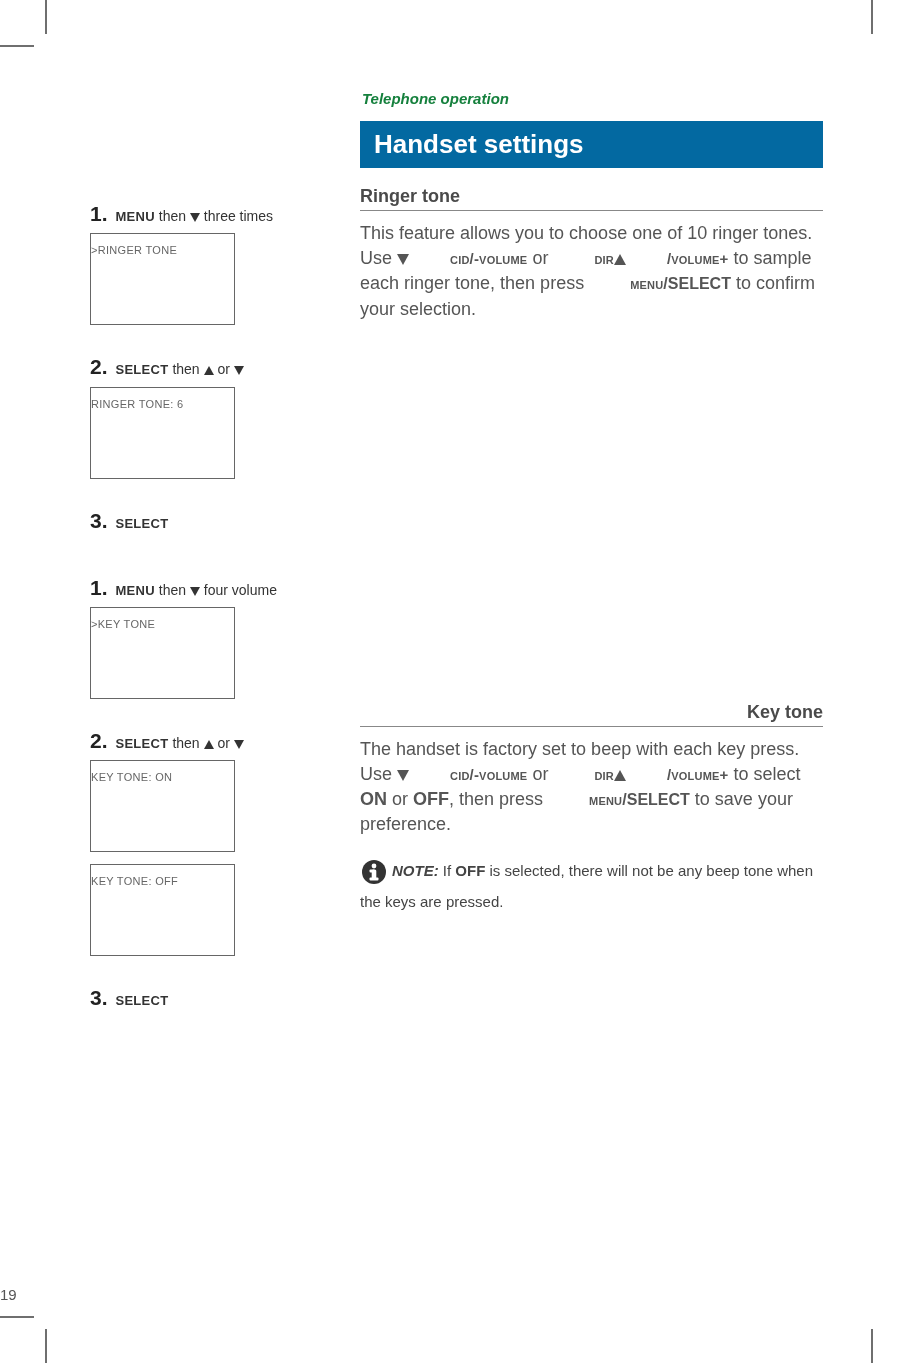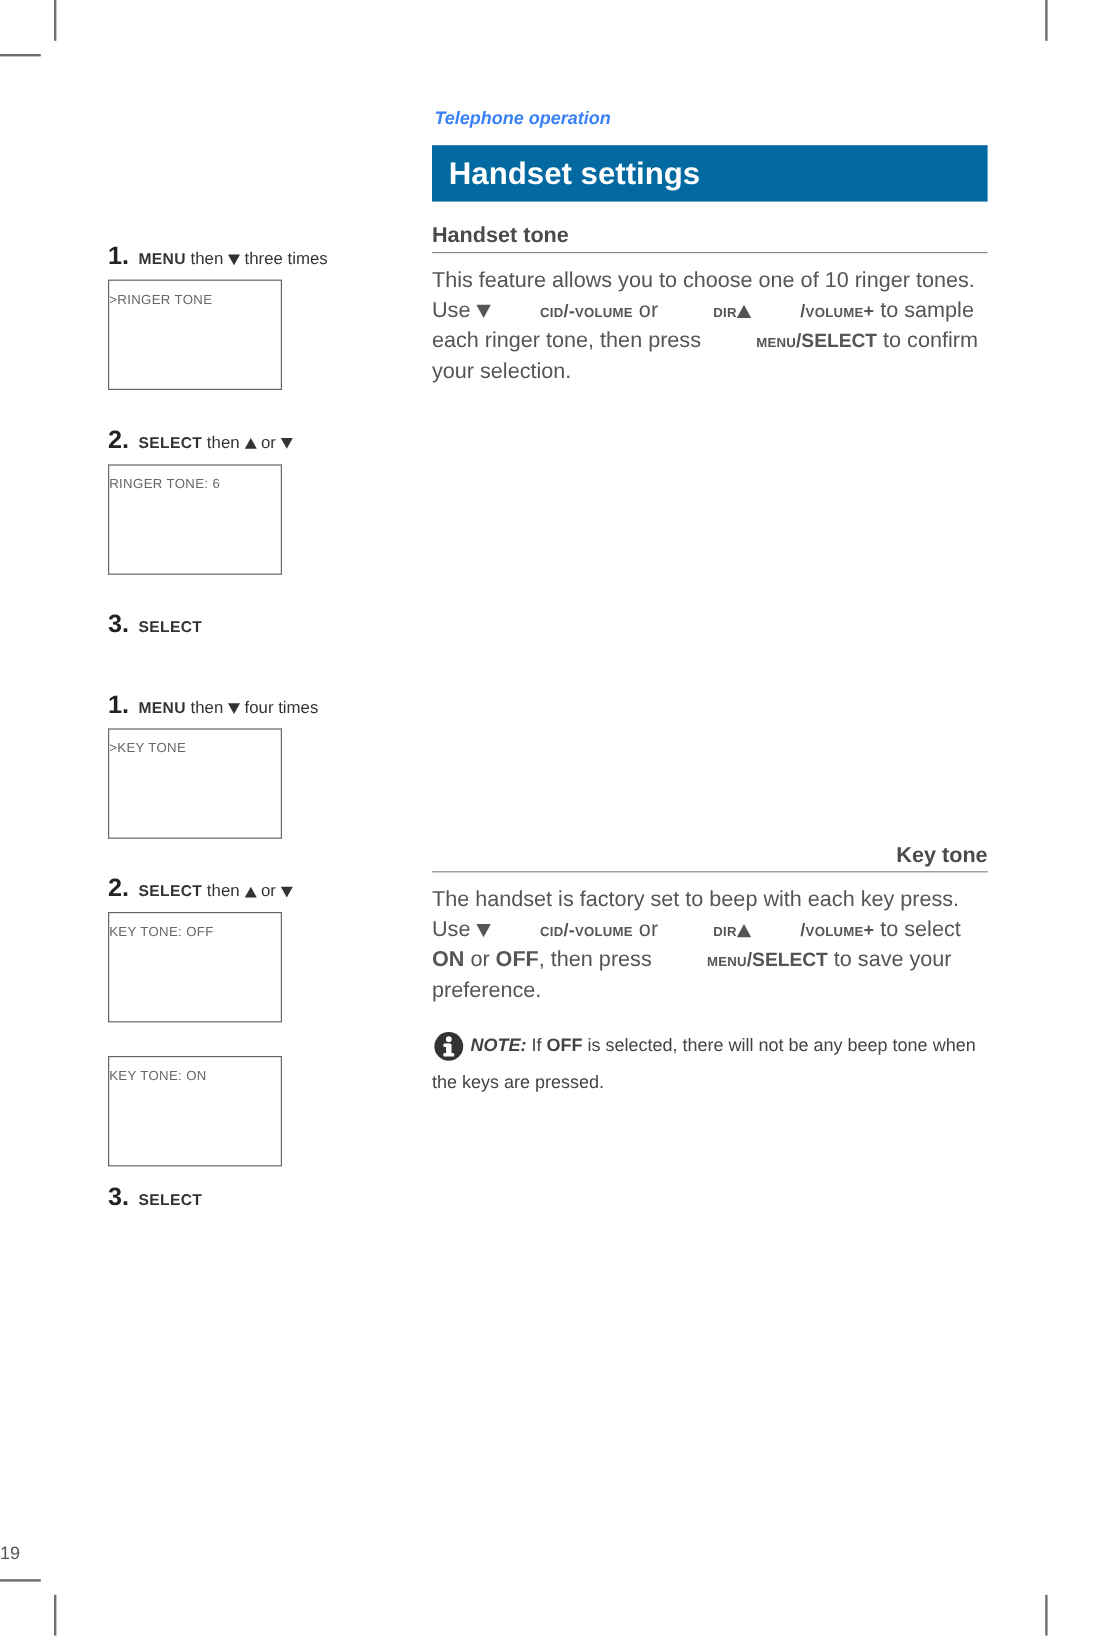--- a/index.html
+++ b/index.html
@@ -37,21 +37,21 @@
     flex-shrink: 0;
     padding-top: 110px;
   }
   .right-col {
     flex: 1;
   }
   .section-header-small {
     font-style: italic;
     font-weight: bold;
     font-size: 15px;
-    color: #3b82f6;
+    color: #15803d;
     margin-bottom: 14px;
     text-align: left;
     padding-left: 2px;
   }
   .black-bar {
     background: #0369a1;
     color: #fff;
     font-weight: bold;
     font-size: 26px;
     padding: 8px 14px;
@@ -189,49 +189,49 @@
         <span>RINGER TONE: 6</span>
       </div>
 
       <div class="step" style="margin-bottom:40px;">
         <span class="step-num">3.</span>
         <span class="step-bold">SELECT</span>
       </div>
 
       <div class="step">
         <span class="step-num">1.</span>
-        <span class="step-bold">MENU</span><span> then </span><span class="tri-down-sm"></span><span> four times</span>
+        <span class="step-bold">MENU</span><span> then </span><span class="tri-down-sm"></span><span> four volume</span>
       </div>
       <div class="screen-box">
         <span>&gt;KEY TONE</span>
       </div>
 
       <div class="step">
         <span class="step-num">2.</span>
         <span class="step-bold">SELECT</span><span> then </span><span class="tri-up-sm"></span> <span>or</span> <span class="tri-down-sm"></span>
       </div>
-      <div class="screen-box">
-        <span>KEY TONE:  OFF</span>
-      </div>
       <div class="screen-box" style="margin-bottom:12px;">
         <span>KEY TONE:  ON</span>
+      </div>
+      <div class="screen-box">
+        <span>KEY TONE:  OFF</span>
       </div>
 
       <div class="step">
         <span class="step-num">3.</span>
         <span class="step-bold">SELECT</span>
       </div>
 
     </div>
 
     <div class="right-col">
       <div class="section-header-small">Telephone operation</div>
       <div class="black-bar">Handset settings</div>
 
-      <div class="sub-heading">Handset tone</div>
+      <div class="sub-heading">Ringer tone</div>
       <div class="body-text">
         <span>This feature allows you to choose one of 10 ringer tones. Use </span><span class="tri-down"></span><span class="smallcaps">cid/-volume</span><span> or </span><span class="smallcaps">dir</span><span class="tri-up"></span><span class="smallcaps">/volume+</span><span> to sample each ringer tone, then press </span><span class="smallcaps">menu</span><span class="bold" style="font-size:16px;">/SELECT</span><span> to confirm your selection.</span>
       </div>
 
       <div class="sub-heading sub-heading-2">Key tone</div>
       <div class="body-text">
         <span>The handset is factory set to beep with each key press. Use </span><span class="tri-down"></span><span class="smallcaps">cid/-volume</span><span> or </span><span class="smallcaps">dir</span><span class="tri-up"></span><span class="smallcaps">/volume+</span><span> to select </span><span class="bold">ON</span><span> or </span><span class="bold">OFF</span><span>, then press </span><span class="smallcaps">menu</span><span class="bold" style="font-size:16px;">/SELECT</span><span> to save your preference.</span>
       </div>
 
       <div class="note-row">

